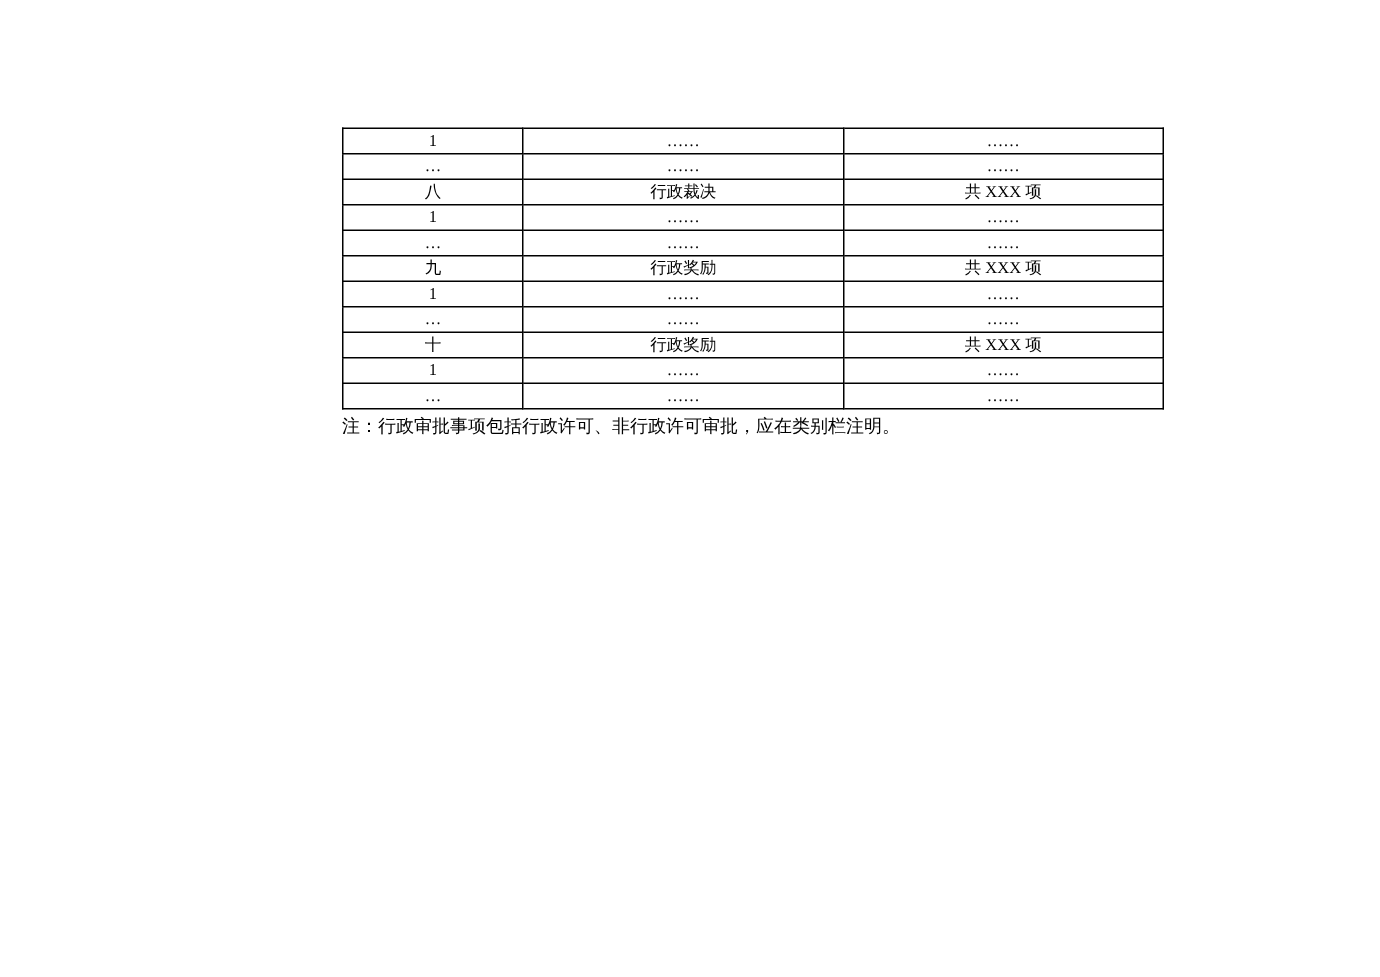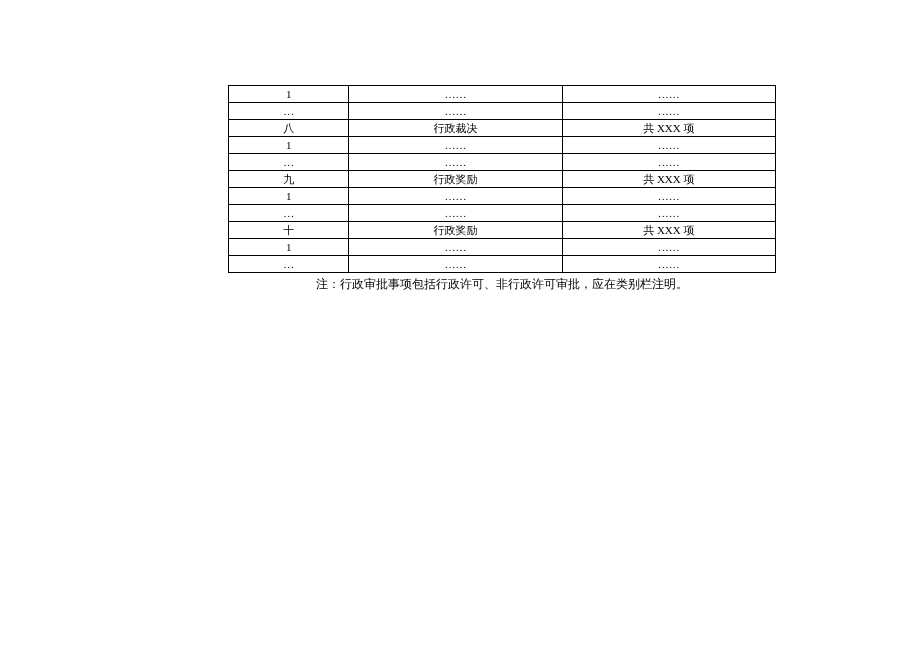--- a/index.html
+++ b/index.html
@@ -33,21 +33,21 @@
       white-space: nowrap;
       overflow: hidden;
     }
     .col1 { width: 22%; }
     .col2 { width: 39%; }
     .col3 { width: 39%; }
     .note {
       margin-top: 2px;
       font-size: 12px;
       line-height: 18px;
-      text-align: center;
+      text-align: left;
     }
   </style>
 </head>
 <body>
 
 <div class="table-wrap">
   <table>
     <tbody>
       <tr>
         <td class="col1">1</td>

